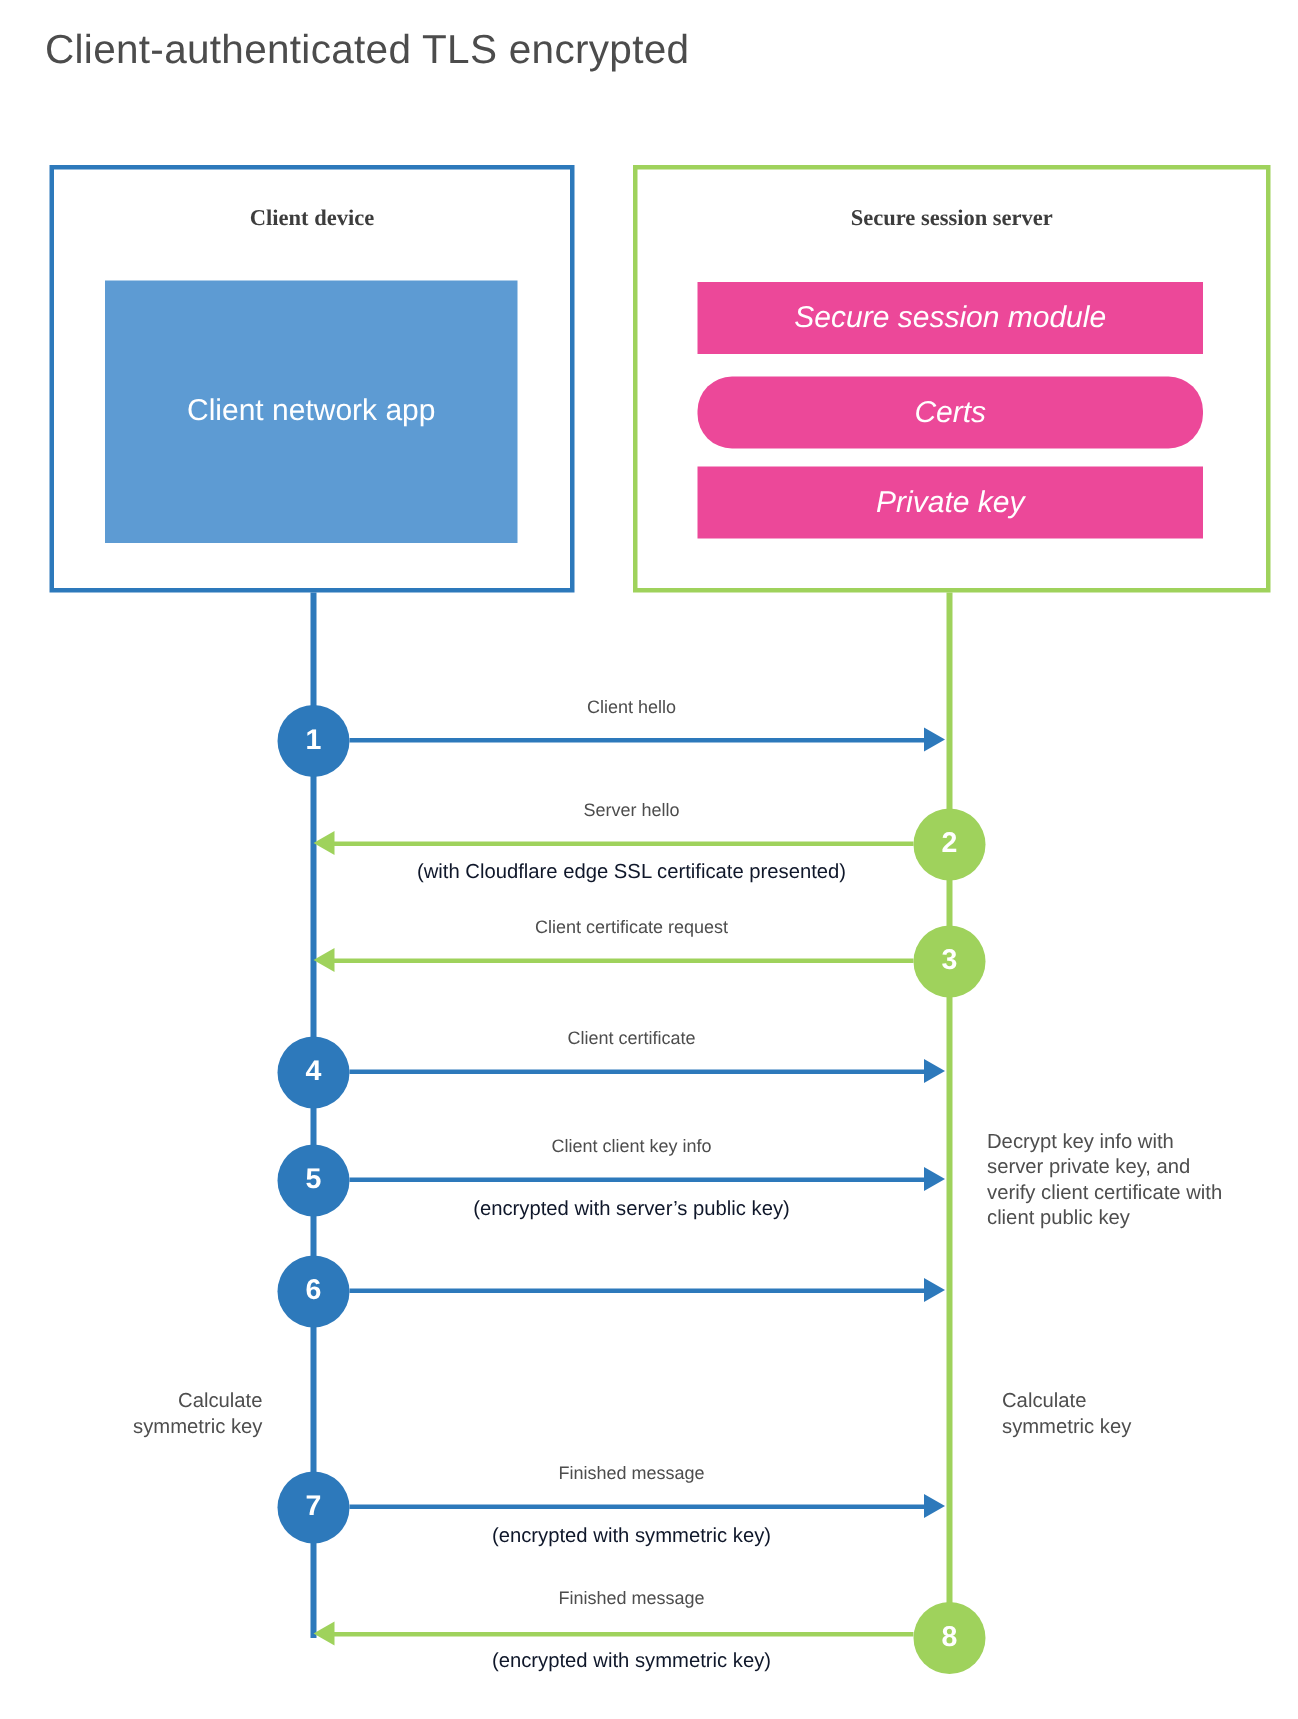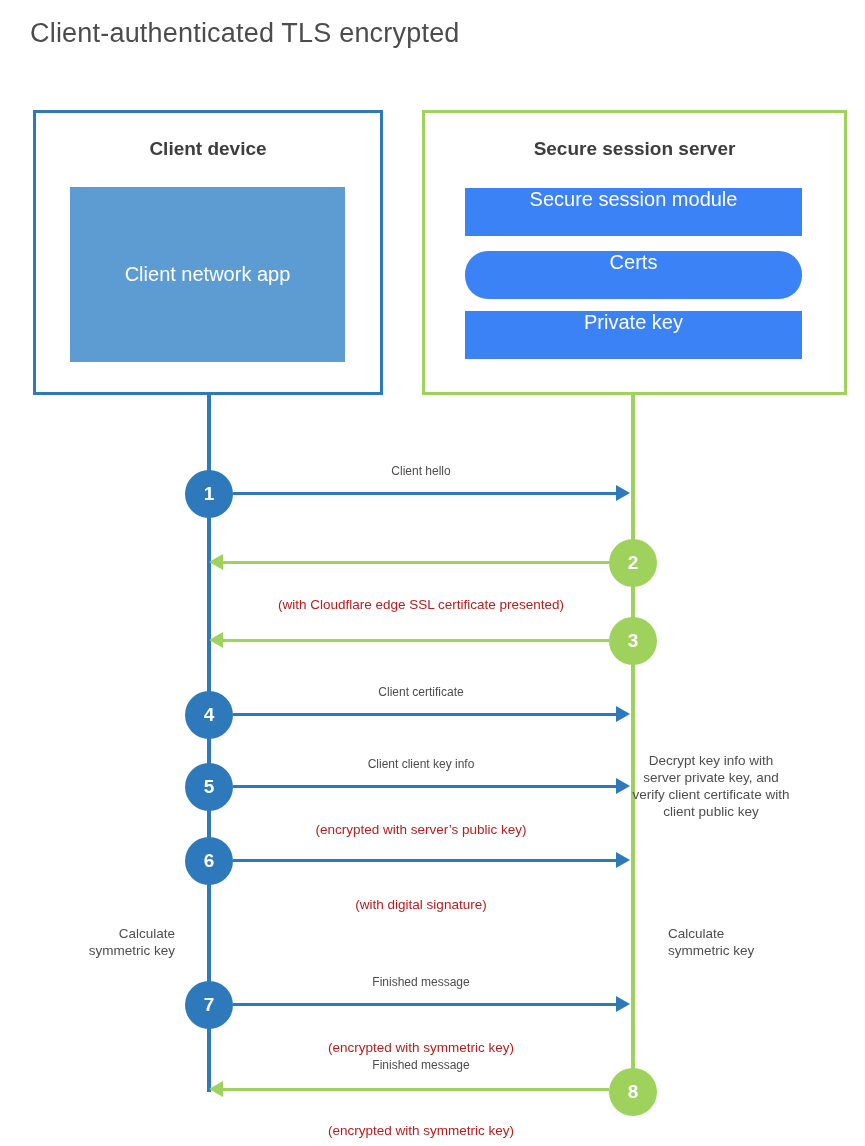--- a/index.html
+++ b/index.html
@@ -13,32 +13,32 @@
   .title{
     position:absolute;left:30px;top:18px;
     font-size:27px;font-weight:300;color:#4c4c4c;letter-spacing:.2px;
   }
   
   .outline-box{position:absolute;background:#fff;box-sizing:border-box;}
   .client-box{left:33px;top:110px;width:350px;height:285px;border:3px solid #2d79bb;}
   .server-box{left:422px;top:110px;width:425px;height:285px;border:3px solid #9fd25c;}
   .box-header{
     position:absolute;left:0;top:25px;width:100%;text-align:center;
-    font-size:19px;font-weight:700;color:#3d3d3d;
+    font-size:15px;font-weight:700;color:#3d3d3d;font-family:Liberation Serif, serif;
   }
   .app-box{
     position:absolute;left:34px;top:74px;width:275px;height:175px;
     background:#5d9bd3;display:flex;align-items:center;justify-content:center;
     text-align:center;color:#ffffff;font-size:20px;line-height:1.35;
   }
   .app-box span{display:block;max-width:170px;}
   .bar{
-    position:absolute;left:40px;width:337px;height:48px;background:#3b82f6;
-    display:flex;justify-content:center;
-    color:#ffffff;font-size:20px;
+    position:absolute;left:40px;width:337px;height:48px;background:#ec4899;
+    display:flex;align-items:center;justify-content:center;
+    color:#ffffff;font-size:20px;font-style:italic;
   }
   .bar1{top:75px;} .bar2{top:138px;border-radius:23px;} .bar3{top:198px;}
   
   .vline{position:absolute;width:4px;}
   .vline.blue{background:#2d79bb;left:207px;top:395px;height:697px;}
   .vline.green{background:#9fd25c;left:631px;top:395px;height:699px;}
   
   .circle{
     position:absolute;width:48px;height:48px;border-radius:50%;
     display:flex;align-items:center;justify-content:center;
@@ -59,24 +59,24 @@
   }
   .arrow.left::before{
     content:"";position:absolute;left:-13px;top:-7px;width:0;height:0;
     border-top:8.5px solid transparent;border-bottom:8.5px solid transparent;
     border-right:14px solid #9fd25c;
   }
   
   .msg{position:absolute;left:221px;width:400px;text-align:center;
        font-size:12px;color:#4d4d4d;}
   .sub{position:absolute;left:221px;width:400px;text-align:center;
-       font-size:13.5px;color:#b91c1c;margin-top:24px;}
+       font-size:13.5px;color:#0f172a;}
   
   .note{position:absolute;font-size:13.5px;line-height:17px;color:#4e4e4e;}
-  .note-decrypt{left:630px;top:752px;width:162px;text-align:center;}
+  .note-decrypt{left:658px;top:752px;width:162px;}
   .note-calc-left{left:75px;top:925px;width:100px;text-align:right;}
   .note-calc-right{left:668px;top:925px;width:100px;text-align:left;}
 </style>
 </head>
 <body>
 
 <div class="page">
 
   <div class="title">Client-authenticated TLS encrypted</div>
 
@@ -105,46 +105,47 @@
 
   <div class="circle blue" style="top:470px">
       <span>1</span>
     </div>
   <div class="msg" style="top:464px">Client hello</div>
   <div class="arrow blue right" style="top:492px"></div>
 
   <div class="circle green" style="top:539px">
       <span>2</span>
     </div>
+  <div class="msg" style="top:533px">Server hello</div>
   <div class="arrow green left" style="top:561px"></div>
   <div class="sub" style="top:573px">(with Cloudflare edge SSL certificate presented)</div>
 
   <div class="circle green" style="top:617px">
       <span>3</span>
     </div>
+  <div class="msg" style="top:611px">Client certificate request</div>
   <div class="arrow green left" style="top:639px"></div>
 
   <div class="circle blue" style="top:691px">
       <span>4</span>
     </div>
   <div class="msg" style="top:685px">Client certificate</div>
   <div class="arrow blue right" style="top:713px"></div>
 
   <div class="circle blue" style="top:763px">
       <span>5</span>
     </div>
   <div class="msg" style="top:757px">Client client key info</div>
   <div class="arrow blue right" style="top:785px"></div>
   <div class="sub" style="top:798px">(encrypted with server’s public key)</div>
 
   <div class="circle blue" style="top:837px">
       <span>6</span>
     </div>
   <div class="arrow blue right" style="top:859px"></div>
-  <div class="sub" style="top:873px">(with digital signature)</div>
 
   <div class="circle blue" style="top:981px">
       <span>7</span>
     </div>
   <div class="msg" style="top:975px">Finished message</div>
   <div class="arrow blue right" style="top:1003px"></div>
   <div class="sub" style="top:1016px">(encrypted with symmetric key)</div>
 
   <div class="circle green" style="top:1068px">
       <span>8</span>

